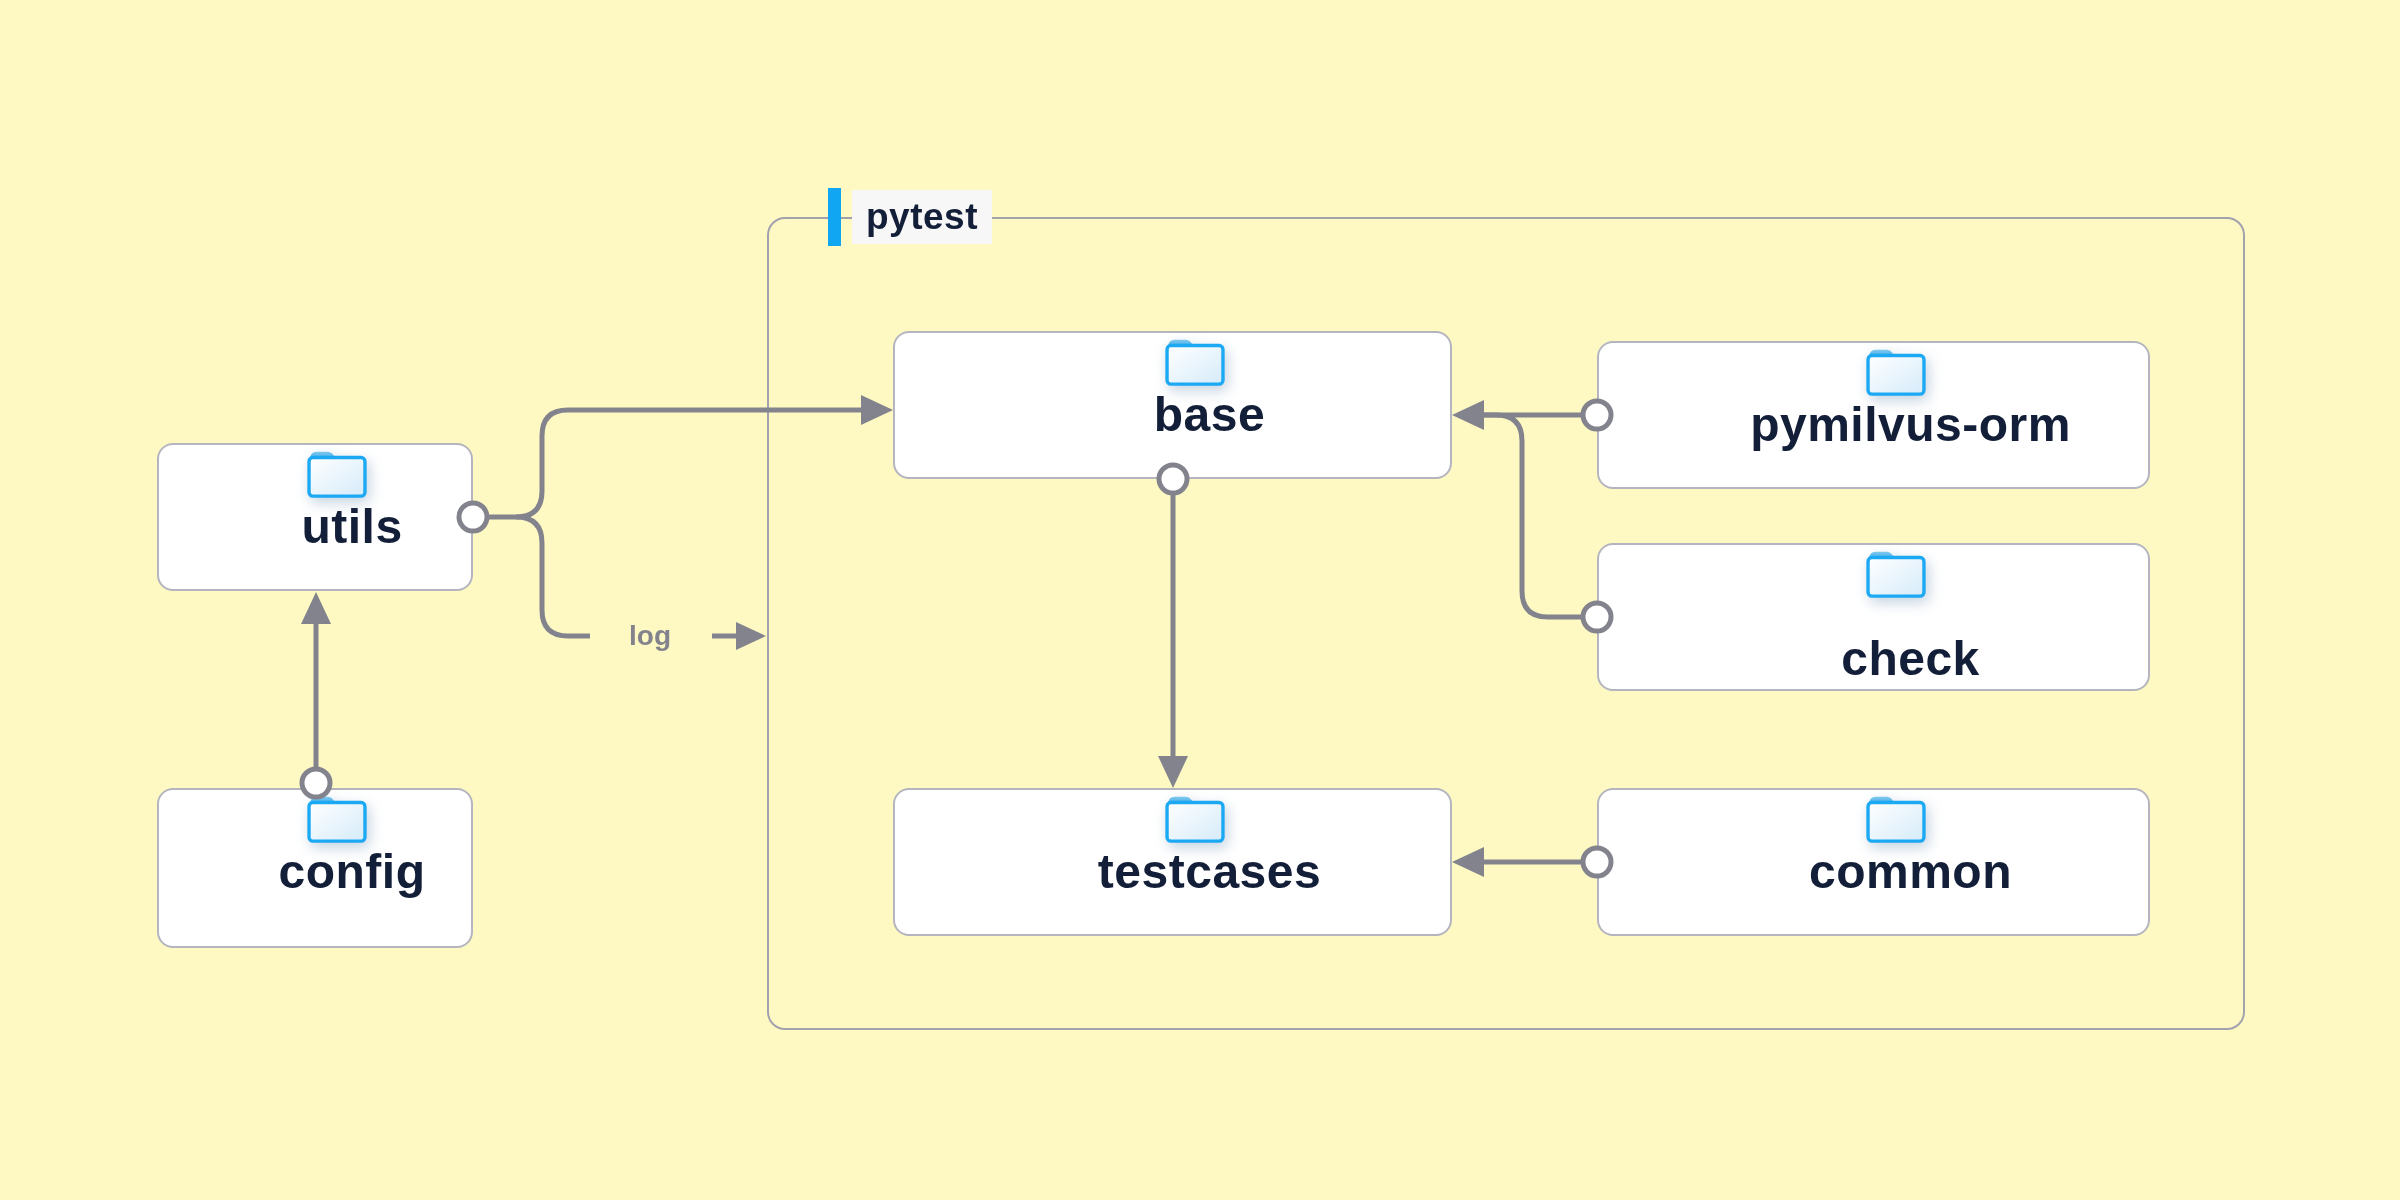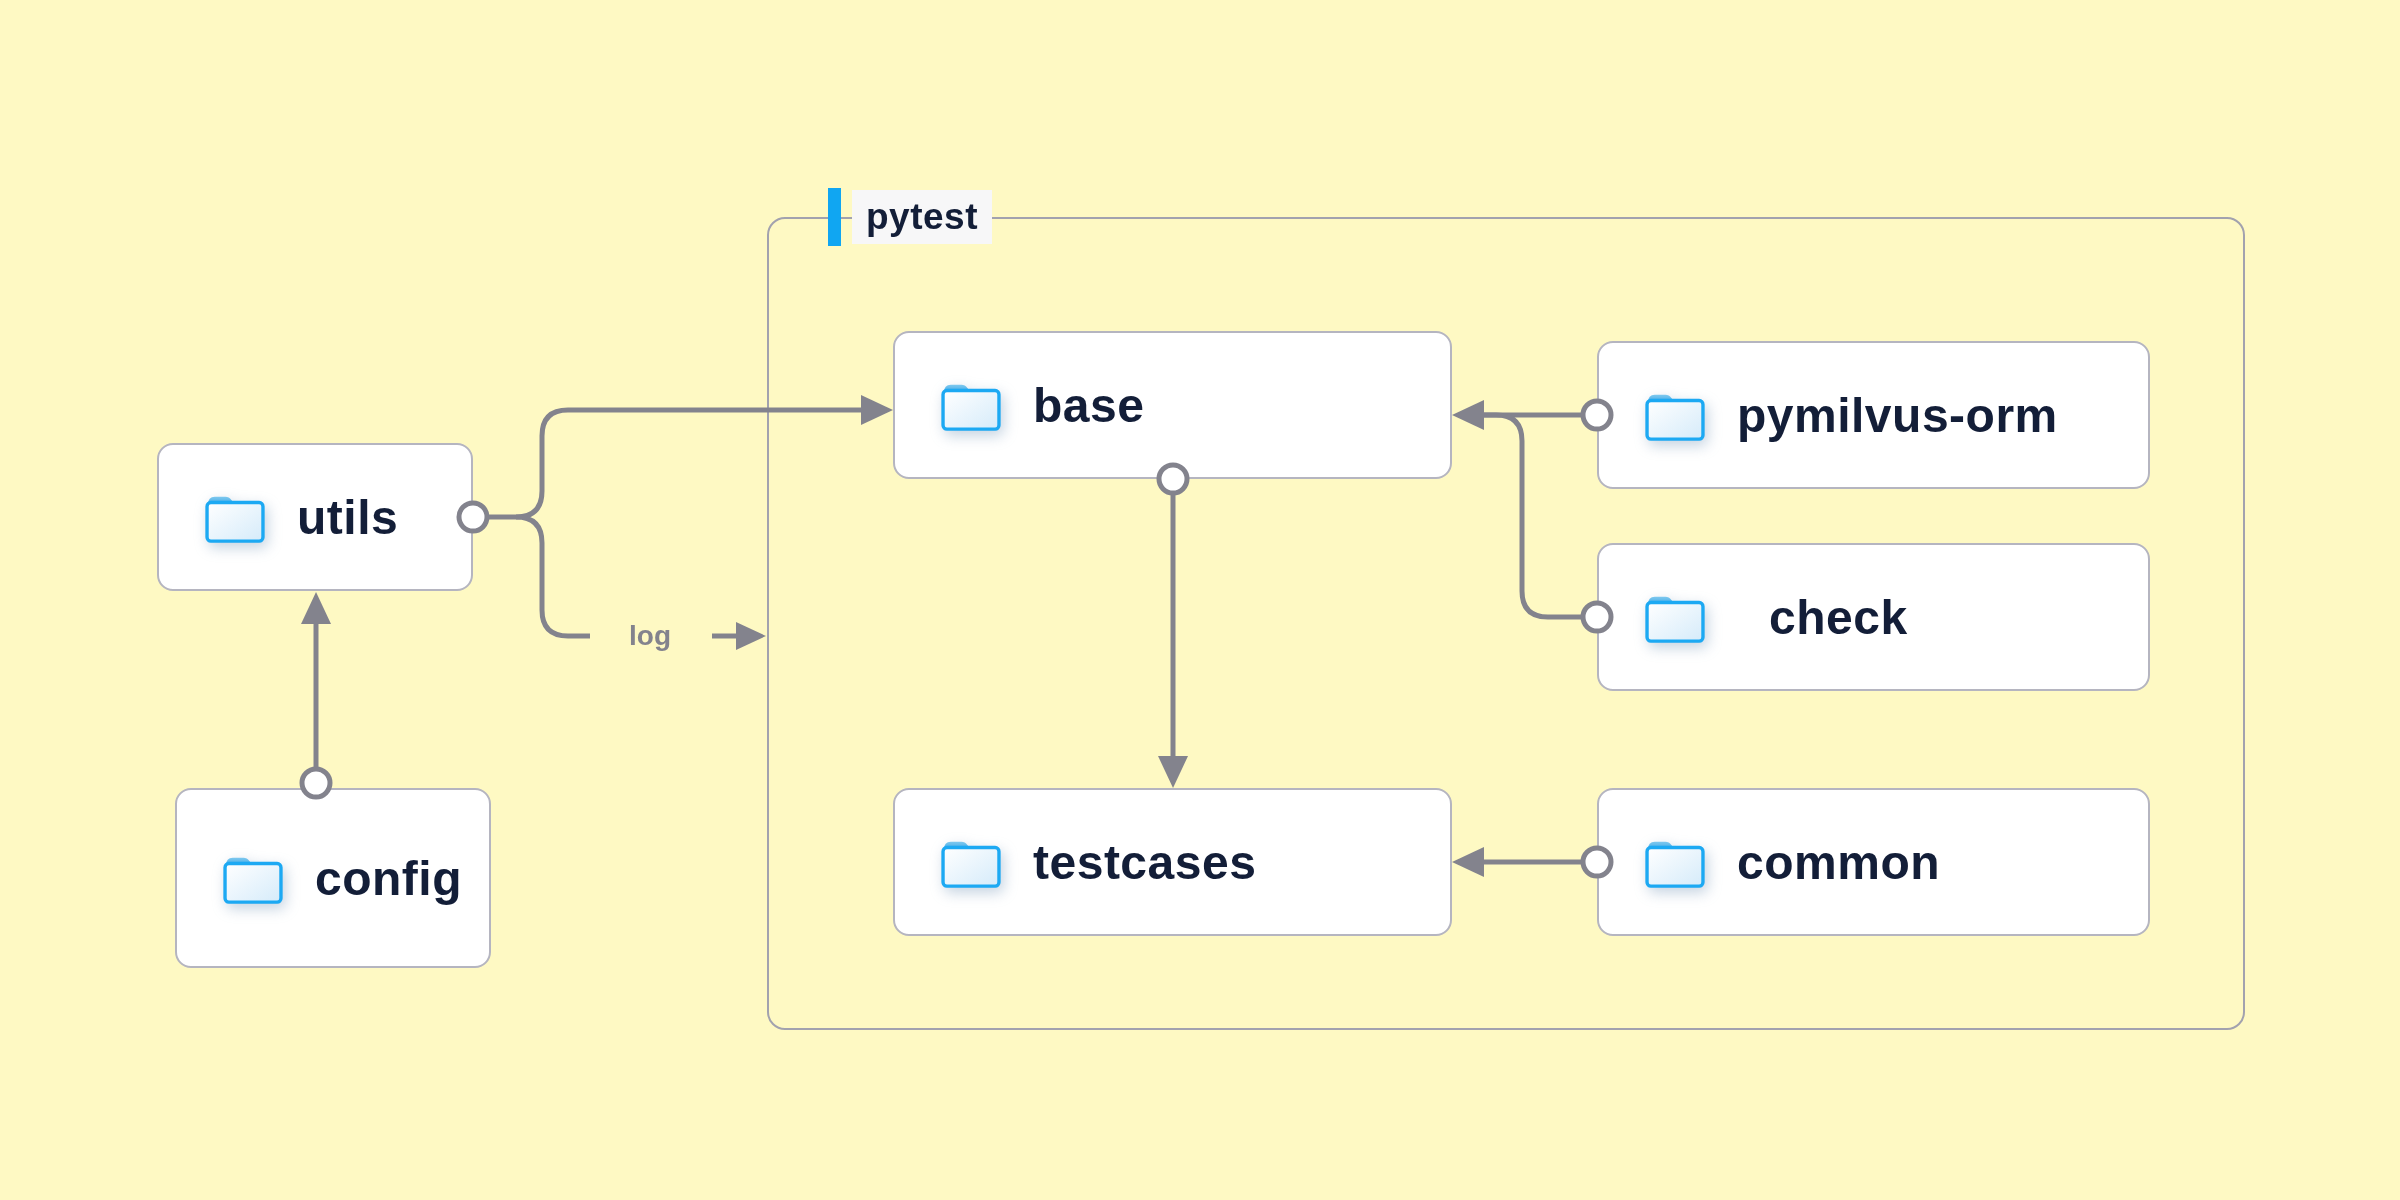--- a/index.html
+++ b/index.html
@@ -19,20 +19,21 @@
   .node {
     position: absolute;
     box-sizing: border-box;
     background: #ffffff;
     border: 2px solid #b5b5c0;
     border-radius: 16px;
     display: flex;
     align-items: center;
     padding-left: 44px;
     z-index: 2;
+    flex-direction: column;
   }
   .node .label {
     font-size: 48px;
     font-weight: 600;
     color: #131e38;
     letter-spacing: 0.5px;
     margin-left: 30px;
     white-space: nowrap;
   }
   .folder {
@@ -128,21 +129,21 @@
               <stop offset="1" stop-color="#d5ebfa"></stop>
           </linearGradient>
         </defs>
         <path d="M5 15 Q5 7 12 7 L23 7 Q27 7 29 10 L35 17 Z" fill="url(#fTab)"></path>
         <rect x="4" y="13" width="58" height="40" rx="4" fill="url(#fBody)" stroke="#1ca9f3" stroke-width="3.5"></rect>
       </svg>
     </span>
     <span class="label">utils</span>
   </div>
 
-  <div class="node" style="left:157px; top:788px; width:316px; height:180px;margin-left:18px;">
+  <div class="node" style="left:157px; top:788px; width:316px; height:160px;">
     <span class="folder">
       <svg width="64" height="54" viewBox="0 0 66 56">
         <path d="M5 15 Q5 7 12 7 L23 7 Q27 7 29 10 L35 17 Z" fill="url(#fTab)"></path>
         <rect x="4" y="13" width="58" height="40" rx="4" fill="url(#fBody)" stroke="#1ca9f3" stroke-width="3.5"></rect>
       </svg>
     </span>
     <span class="label">config</span>
   </div>
 
   <div class="node" style="left:893px; top:331px; width:559px; height:148px;">

